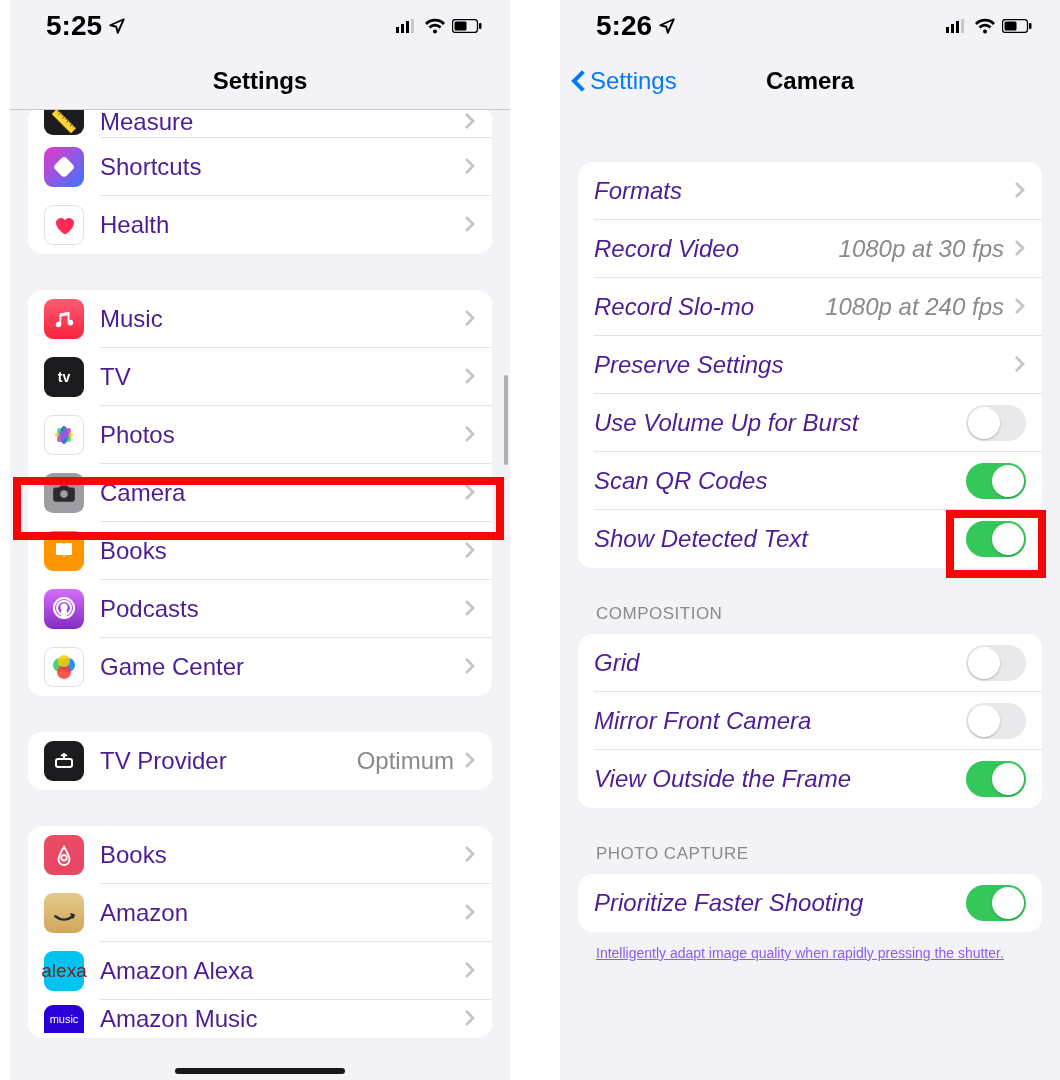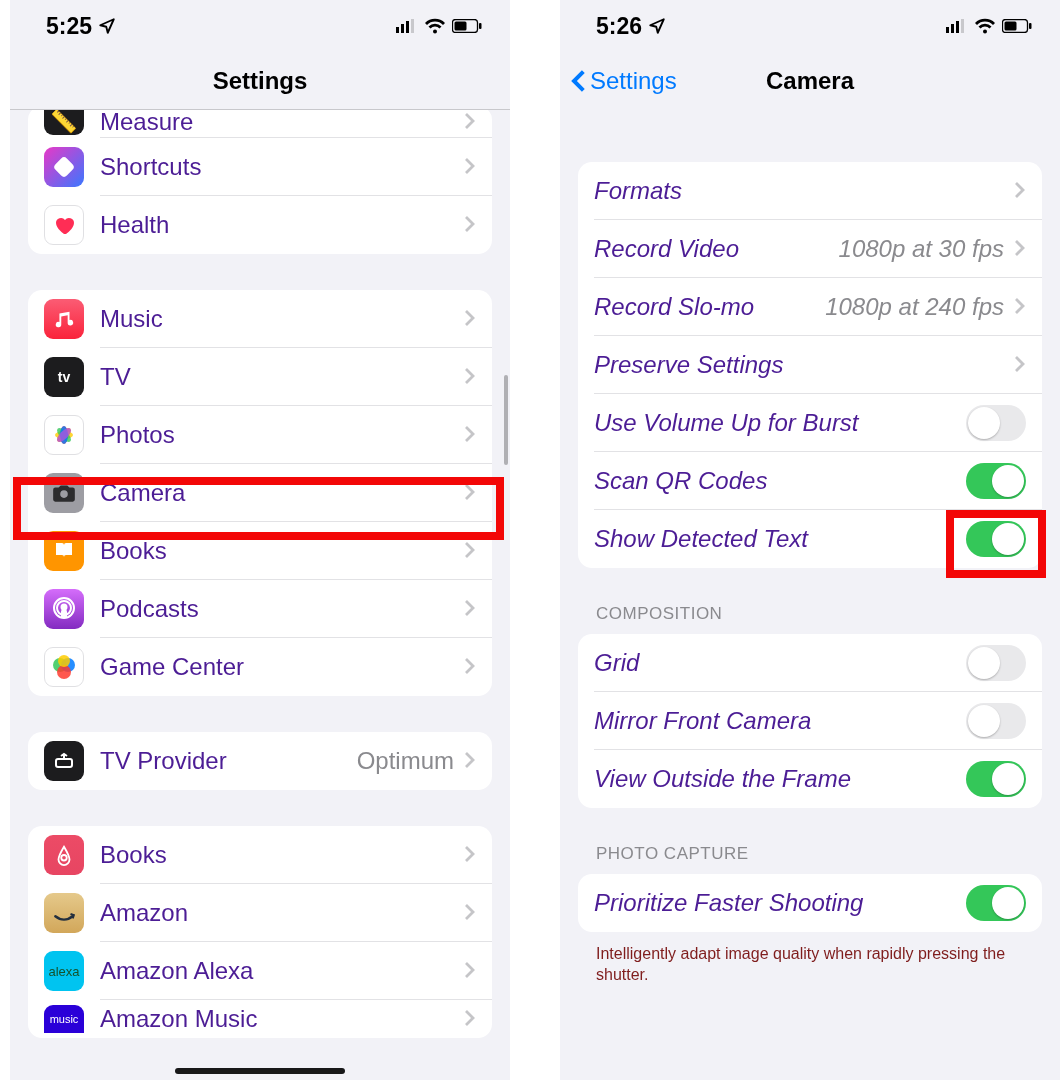--- a/index.html
+++ b/index.html
@@ -23,21 +23,21 @@
   }
   .phone.left { margin-left: 10px; }
   .phone.right { margin-left: 10px; }
 
   .status-bar {
     height: 52px;
     display: flex;
     align-items: center;
     justify-content: space-between;
     padding: 0 28px 0 36px;
-    font-size: 23px;
+    font-size: 28px;
     font-weight: 600;
     color: #000;
   }
   .sb-left { display: flex; align-items: center; gap: 6px; }
   .sb-right { display: flex; align-items: center; gap: 6px; }
   .loc-icon svg, .sb-icon svg { display: block; }
 
   .nav-bar {
     height: 58px;
     display: flex;
@@ -62,24 +62,25 @@
     margin: 0 18px 36px 18px;
     overflow: hidden;
   }
   .group-header {
     font-size: 17px;
     color: #8a8a8e;
     letter-spacing: 0.5px;
     padding: 0 36px 10px 36px;
   }
   .group-footer {
-    font-size: 16px;
-    color: #7f1d1d;
+    font-size: 14px;
+    color: #8b5cf6;
     padding: 6px 36px 0 36px;
     line-height: 1.3;
+    text-decoration: underline;
   }
 
   .row {
     display: flex;
     align-items: center;
     min-height: 58px;
     padding: 0 16px 0 16px;
     position: relative;
   }
   .row .icon {
@@ -338,21 +339,21 @@
               <path d="M18 13l3 1-1 3" fill="none" stroke="#232f3e" stroke-width="2"></path>
             </svg>
         </div>
         <span class="label">Amazon</span>
         <span class="chev"><svg width="12" height="18" viewBox="0 0 12 18" fill="none" stroke="currentColor" stroke-width="2.8">
               <path d="M2 2l7 7-7 7"></path>
             </svg></span>
         <div class="sep"></div>
       </div>
       <div class="row">
-        <div class="icon" style="background:#00c4f0;color:#14532d;font-size:13px;font-weight:500">alexa</div>
+        <div class="icon" style="background:#00c4f0;color:#7f1d1d;font-size:19px;font-weight:500">alexa</div>
         <span class="label">Amazon Alexa</span>
         <span class="chev"><svg width="12" height="18" viewBox="0 0 12 18" fill="none" stroke="currentColor" stroke-width="2.8">
               <path d="M2 2l7 7-7 7"></path>
             </svg></span>
         <div class="sep"></div>
       </div>
       <div class="row" style="min-height:38px;">
         <div class="icon" style="background:#2a00d8;font-size:11px;border-radius:9px 9px 0 0;height:28px">music</div>
         <span class="label">Amazon Music</span>
         <span class="chev"><svg width="12" height="18" viewBox="0 0 12 18" fill="none" stroke="currentColor" stroke-width="2.8">

